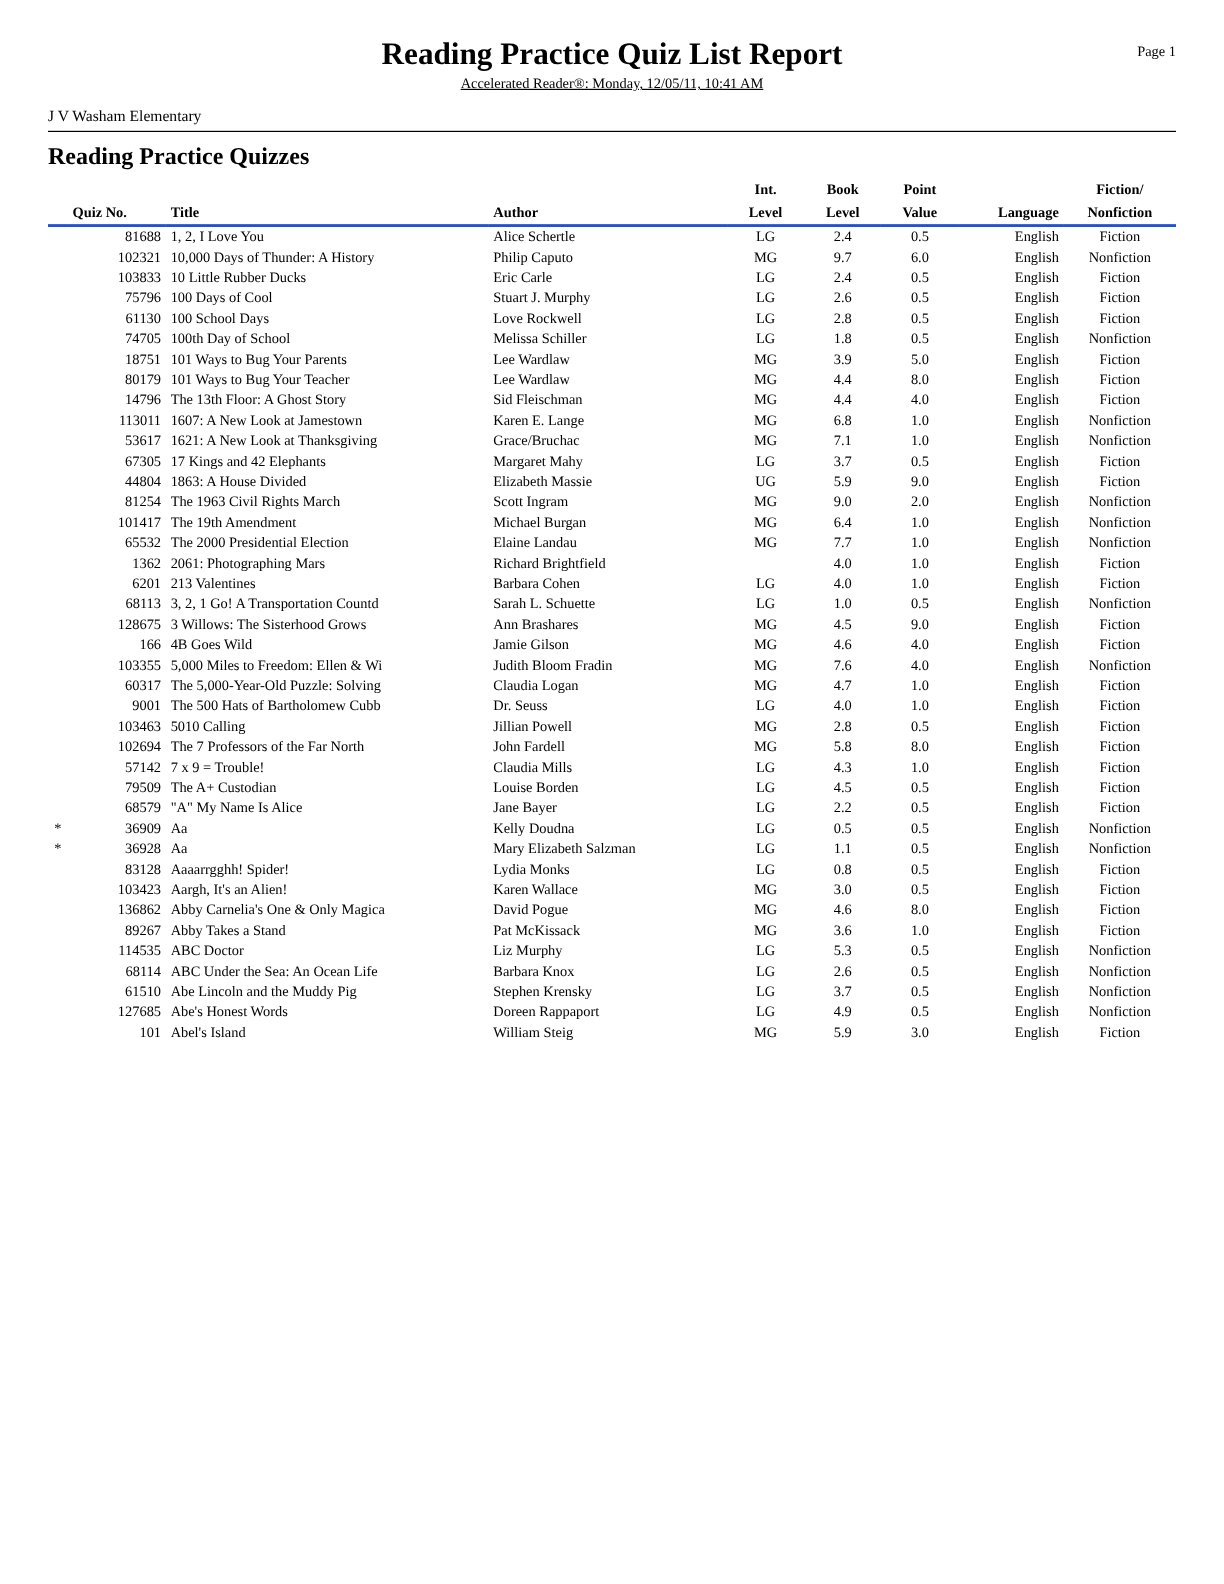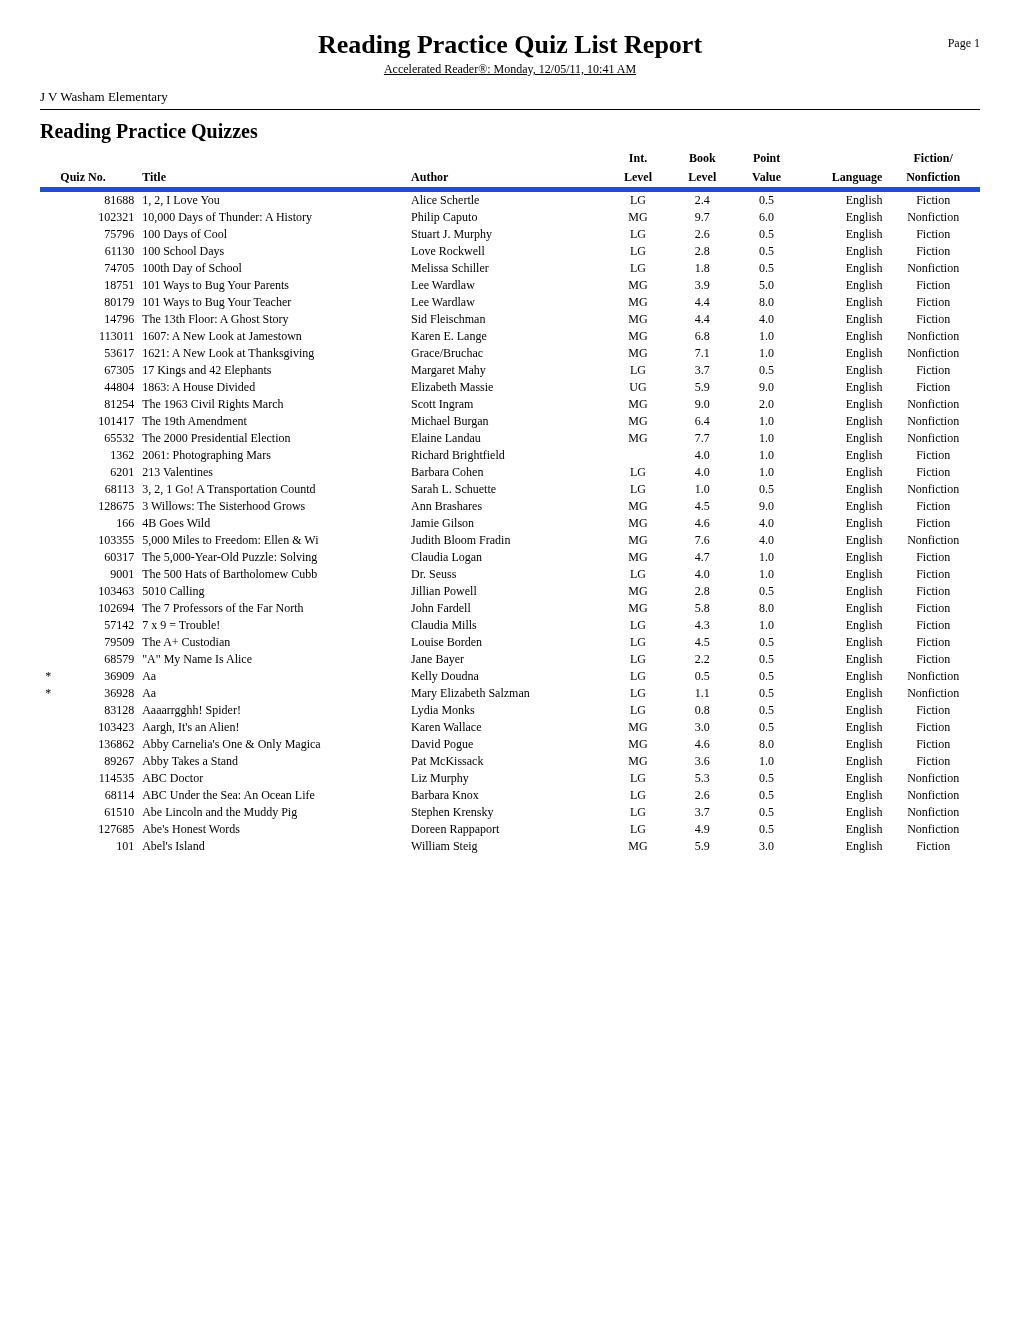--- a/index.html
+++ b/index.html
@@ -48,21 +48,21 @@
       font-weight: bold;
       margin-bottom: 6px;
     }
     table {
       width: 100%;
       border-collapse: collapse;
       font-size: 12px;
     }
     thead tr th {
       font-weight: bold;
-      border-bottom: 5px solid #1d4ed8;
+      border-bottom: 2px solid #1d4ed8;
       padding: 2px 4px;
       vertical-align: bottom;
     }
     thead .col-header-row1 th {
       border-bottom: none;
       font-weight: bold;
     }
     tbody tr td {
       padding: 1px 4px;
       vertical-align: top;
@@ -137,20 +137,31 @@
         <td class="col-title">10,000 Days of Thunder: A History</td>
         <td class="col-author">Philip Caputo</td>
         <td class="col-intlevel">MG</td>
         <td class="col-booklevel">9.7</td>
         <td class="col-pointvalue">6.0</td>
         <td class="col-language">English</td>
         <td class="col-fiction">Nonfiction</td>
       </tr>
       <tr>
         <td class="star-col"></td>
+        <td class="col-quizno">103833</td>
+        <td class="col-title">10 Little Rubber Ducks</td>
+        <td class="col-author">Eric Carle</td>
+        <td class="col-intlevel">LG</td>
+        <td class="col-booklevel">2.4</td>
+        <td class="col-pointvalue">0.5</td>
+        <td class="col-language">English</td>
+        <td class="col-fiction">Fiction</td>
+      </tr>
+      <tr>
+        <td class="star-col"></td>
         <td class="col-quizno">75796</td>
         <td class="col-title">100 Days of Cool</td>
         <td class="col-author">Stuart J. Murphy</td>
         <td class="col-intlevel">LG</td>
         <td class="col-booklevel">2.6</td>
         <td class="col-pointvalue">0.5</td>
         <td class="col-language">English</td>
         <td class="col-fiction">Fiction</td>
       </tr>
       <tr>

